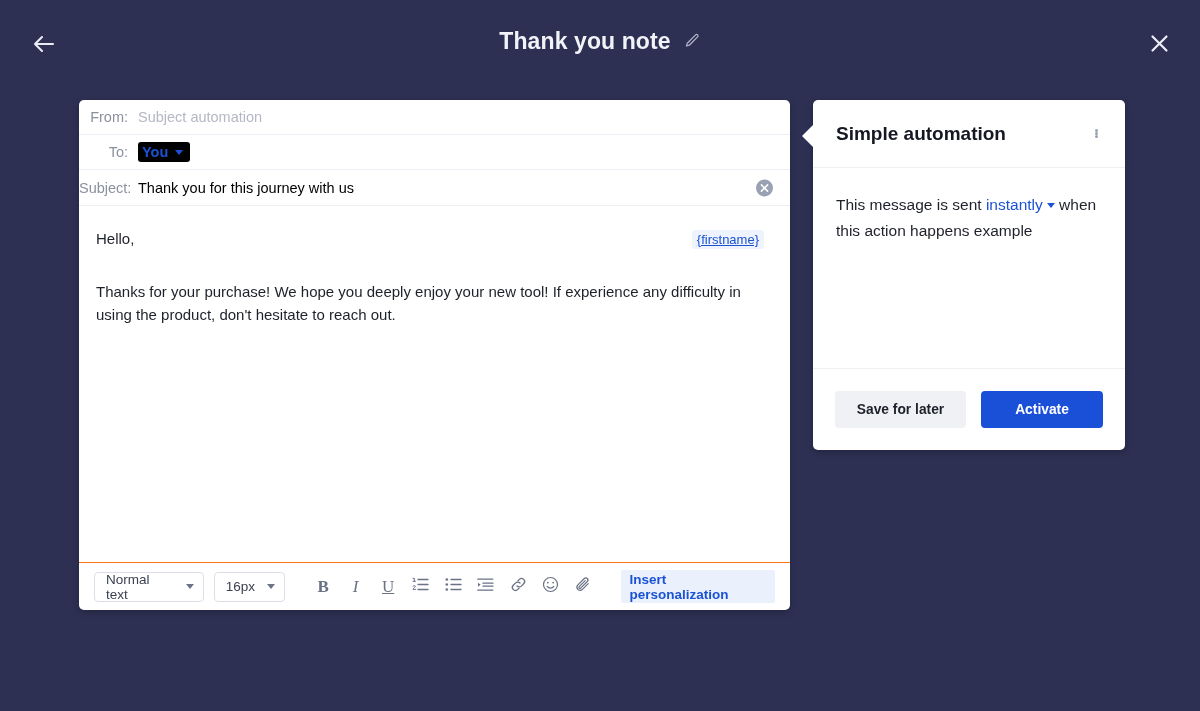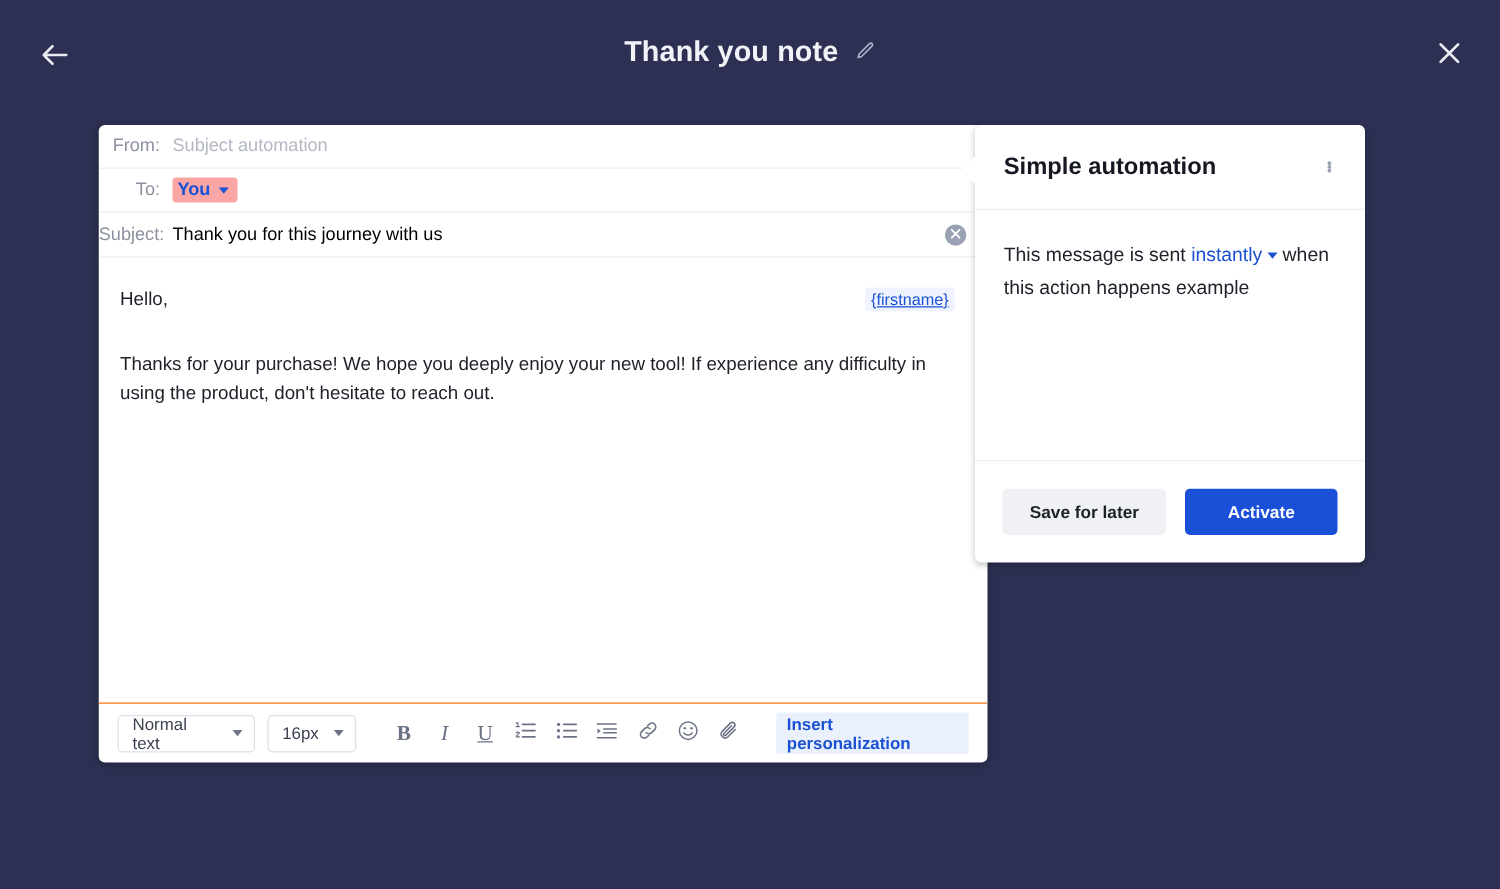--- a/index.html
+++ b/index.html
@@ -111,21 +111,21 @@
   .field-value {
     color: #000000;
     font-size: 14.5px;
   }
   .field-value.placeholder { color: #b4b8c4; }
 
   .to-pill {
     display: inline-flex;
     align-items: center;
     gap: 7px;
-    background: #fca5a5;
+    background: #000000;
     border-radius: 3px;
     padding: 2px 7px 2px 4px;
     cursor: pointer;
   }
   .to-pill .to-text {
     color: #1b52d4;
     font-size: 14.5px;
     font-weight: bold;
   }
   .caret {
@@ -232,21 +232,21 @@
     display: inline-flex;
     align-items: center;
     padding: 0 8px;
     border-radius: 2px;
     cursor: pointer;
   }
 
   
   .panel {
     position: absolute;
-    left: 780px;
+    left: 813px;
     top: 100px;
     width: 312px;
     height: 350px;
     background: #ffffff;
     border-radius: 5px;
     box-shadow: 0 2px 6px rgba(0,0,0,.25);
     display: flex;
     flex-direction: column;
   }
   .panel-pointer {

